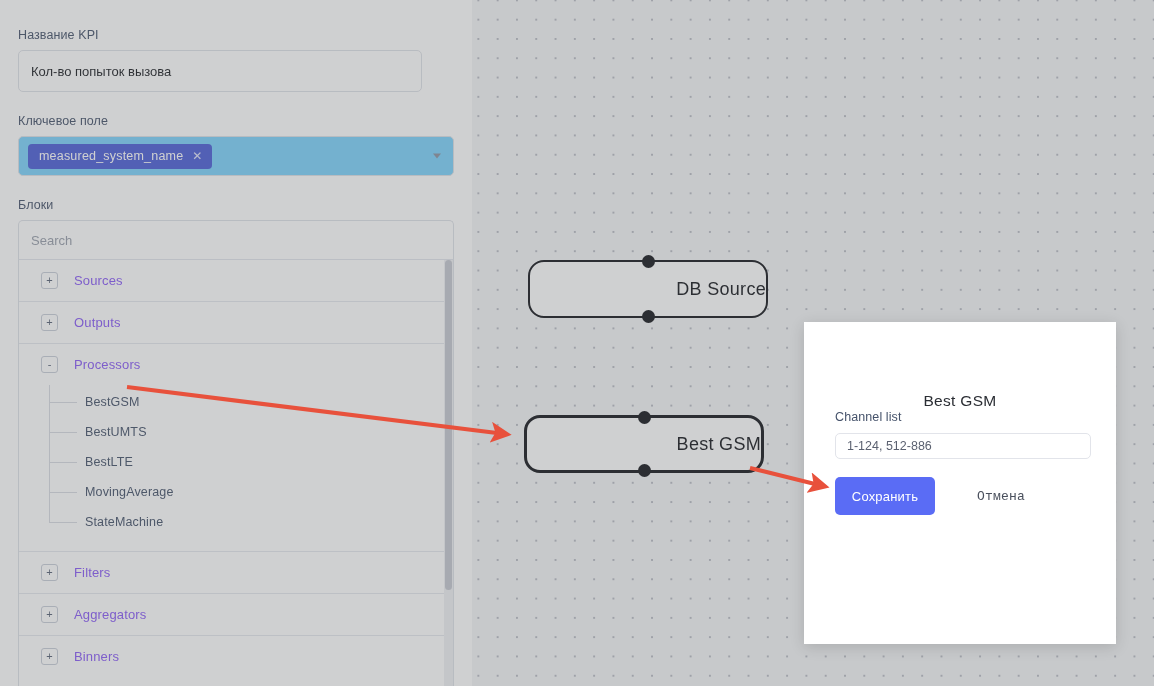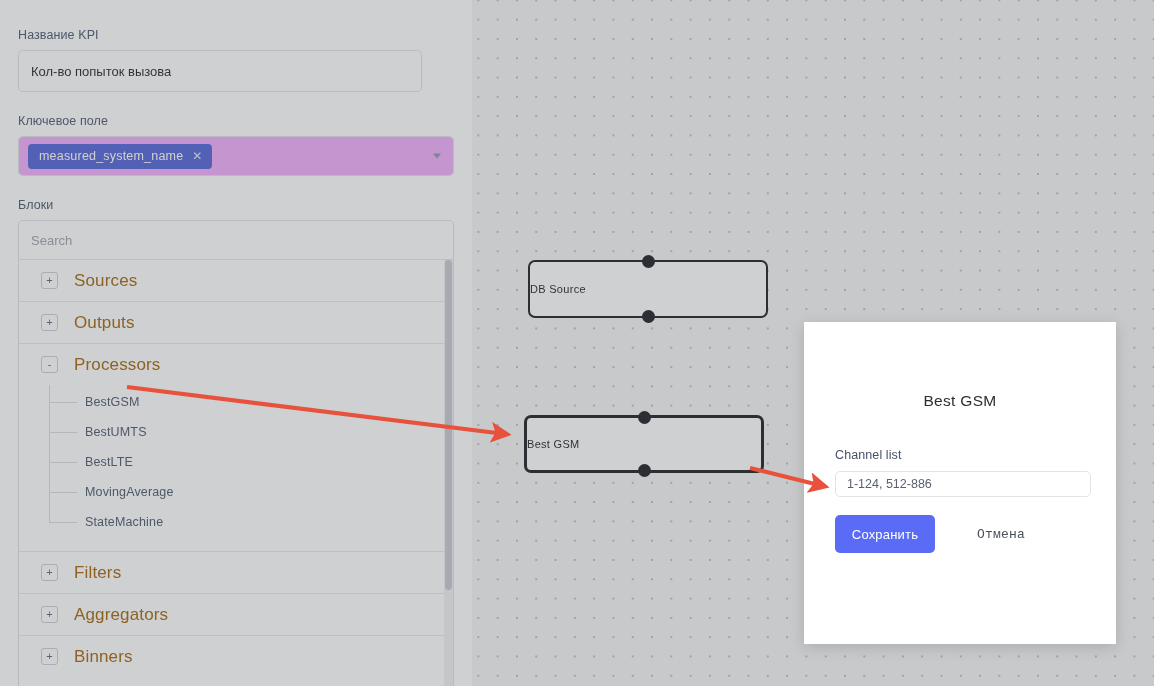--- a/index.html
+++ b/index.html
@@ -46,21 +46,21 @@
   }
 
   .spacer-22 { height: 22px; }
 
   .select-box {
     position: relative;
     width: 436px;
     height: 40px;
     border: 1px solid #dfe2e8;
     border-radius: 5px;
-    background: #f0abfc;
+    background: #7dd3fc;
     display: flex;
     align-items: center;
     padding: 0 9px;
   }
   .chip {
     display: inline-flex;
     align-items: center;
     gap: 9px;
     height: 25px;
     padding: 0 9px 0 11px;
@@ -129,22 +129,22 @@
     border: 1px solid #c9ced8;
     border-radius: 3px;
     background: #fff;
     color: #5a6478;
     font-size: 11px;
     line-height: 15px;
     text-align: center;
     flex: none;
   }
   .group-title {
-    font-size: 17px;
-    color: #a16207;
+    font-size: 13px;
+    color: #8b5cf6;
     letter-spacing: .15px;
   }
 
   .children {
     position: relative;
     padding: 2px 0 14px 0;
   }
   .tree-spine {
     position: absolute;
     left: 30px; top: 0;
@@ -196,25 +196,25 @@
     background-image:
       radial-gradient(circle, #b9bcc4 1px, transparent 1.2px);
     background-size: 19.3px 19.3px;
     background-position: 16px 10px;
   }
 
   .node {
     position: absolute;
     background: #ffffff;
     border: 2px solid #16181d;
-    border-radius: 7px;
-    display: flex;
-    align-items: center;
-    justify-content: flex-start;
-    font-size: 11px;
+    border-radius: 16px;
+    display: flex;
+    align-items: center;
+    justify-content: flex-end;
+    font-size: 18px;
     color: #16181d;
     letter-spacing: .3px;
     cursor: move;
   }
   .node.selected { border-width: 3px; }
 
   .port {
     position: absolute;
     width: 13px; height: 13px;
     border-radius: 50%;
@@ -242,21 +242,20 @@
     padding: 0 31px;
   }
   .modal-title {
     margin-top: 70px;
     text-align: center;
     font-size: 15.5px;
     color: #2a2d33;
     letter-spacing: .3px;
   }
   .modal-field-label {
-    margin-top: 38px;
     font-size: 12.5px;
     color: #46536b;
     letter-spacing: .1px;
   }
   .modal-input {
     margin-top: 9px;
     width: 256px;
     height: 26px;
     border: 1px solid #e2e4ea;
     border-radius: 5px;

